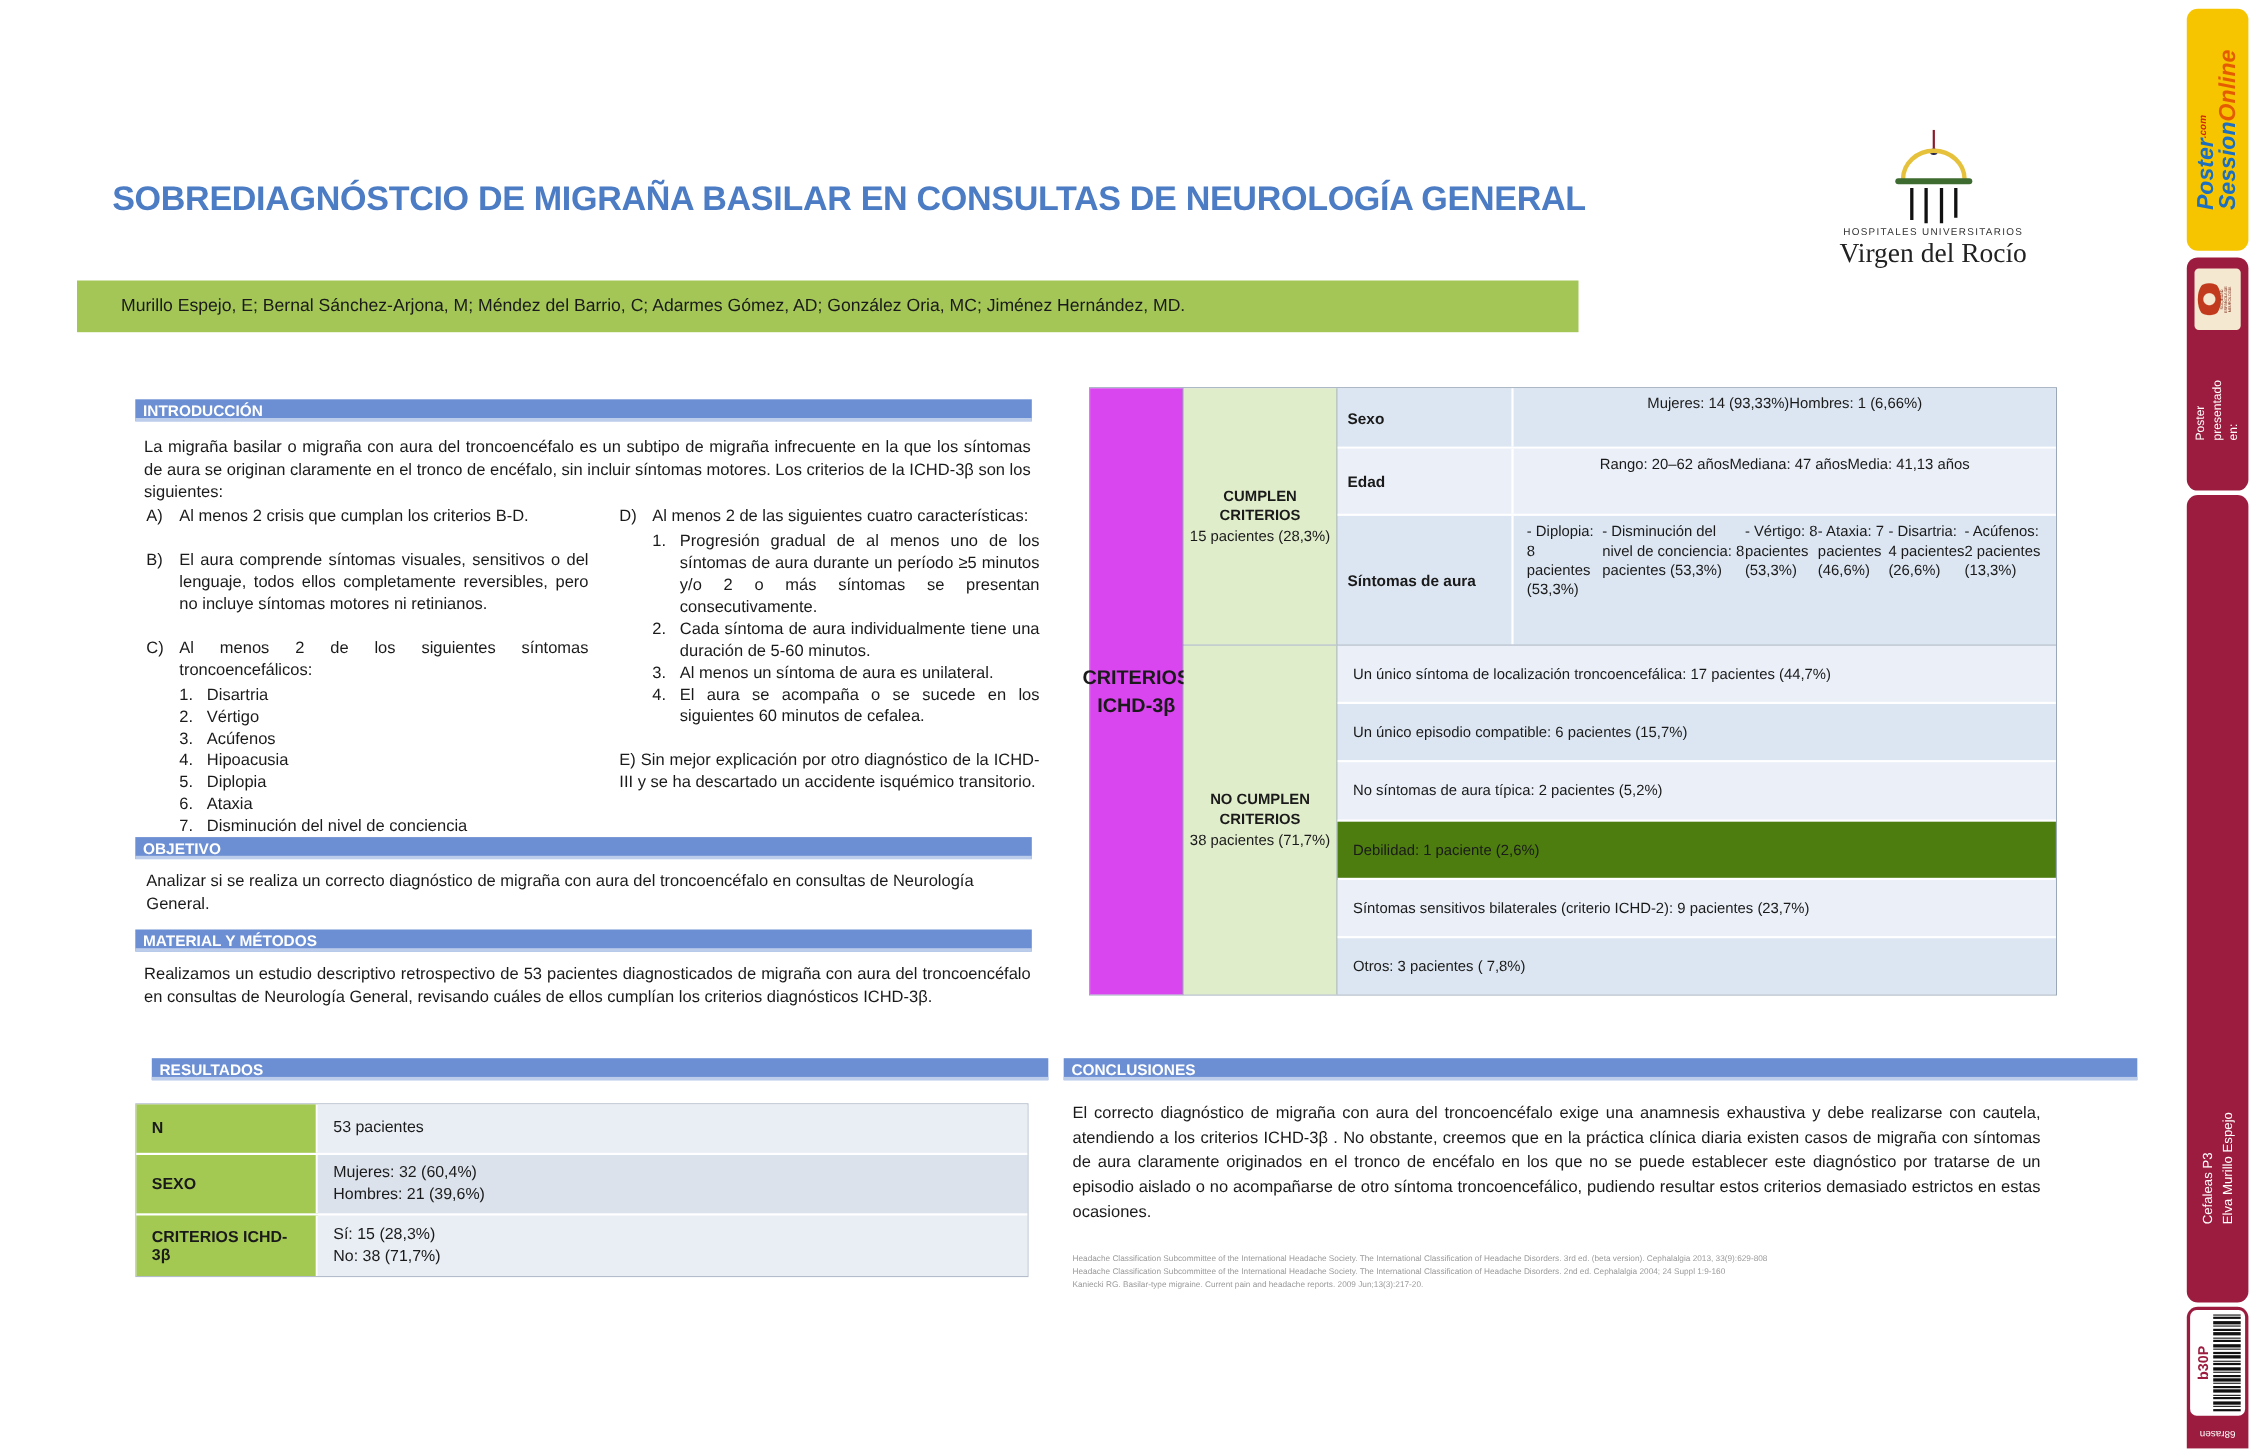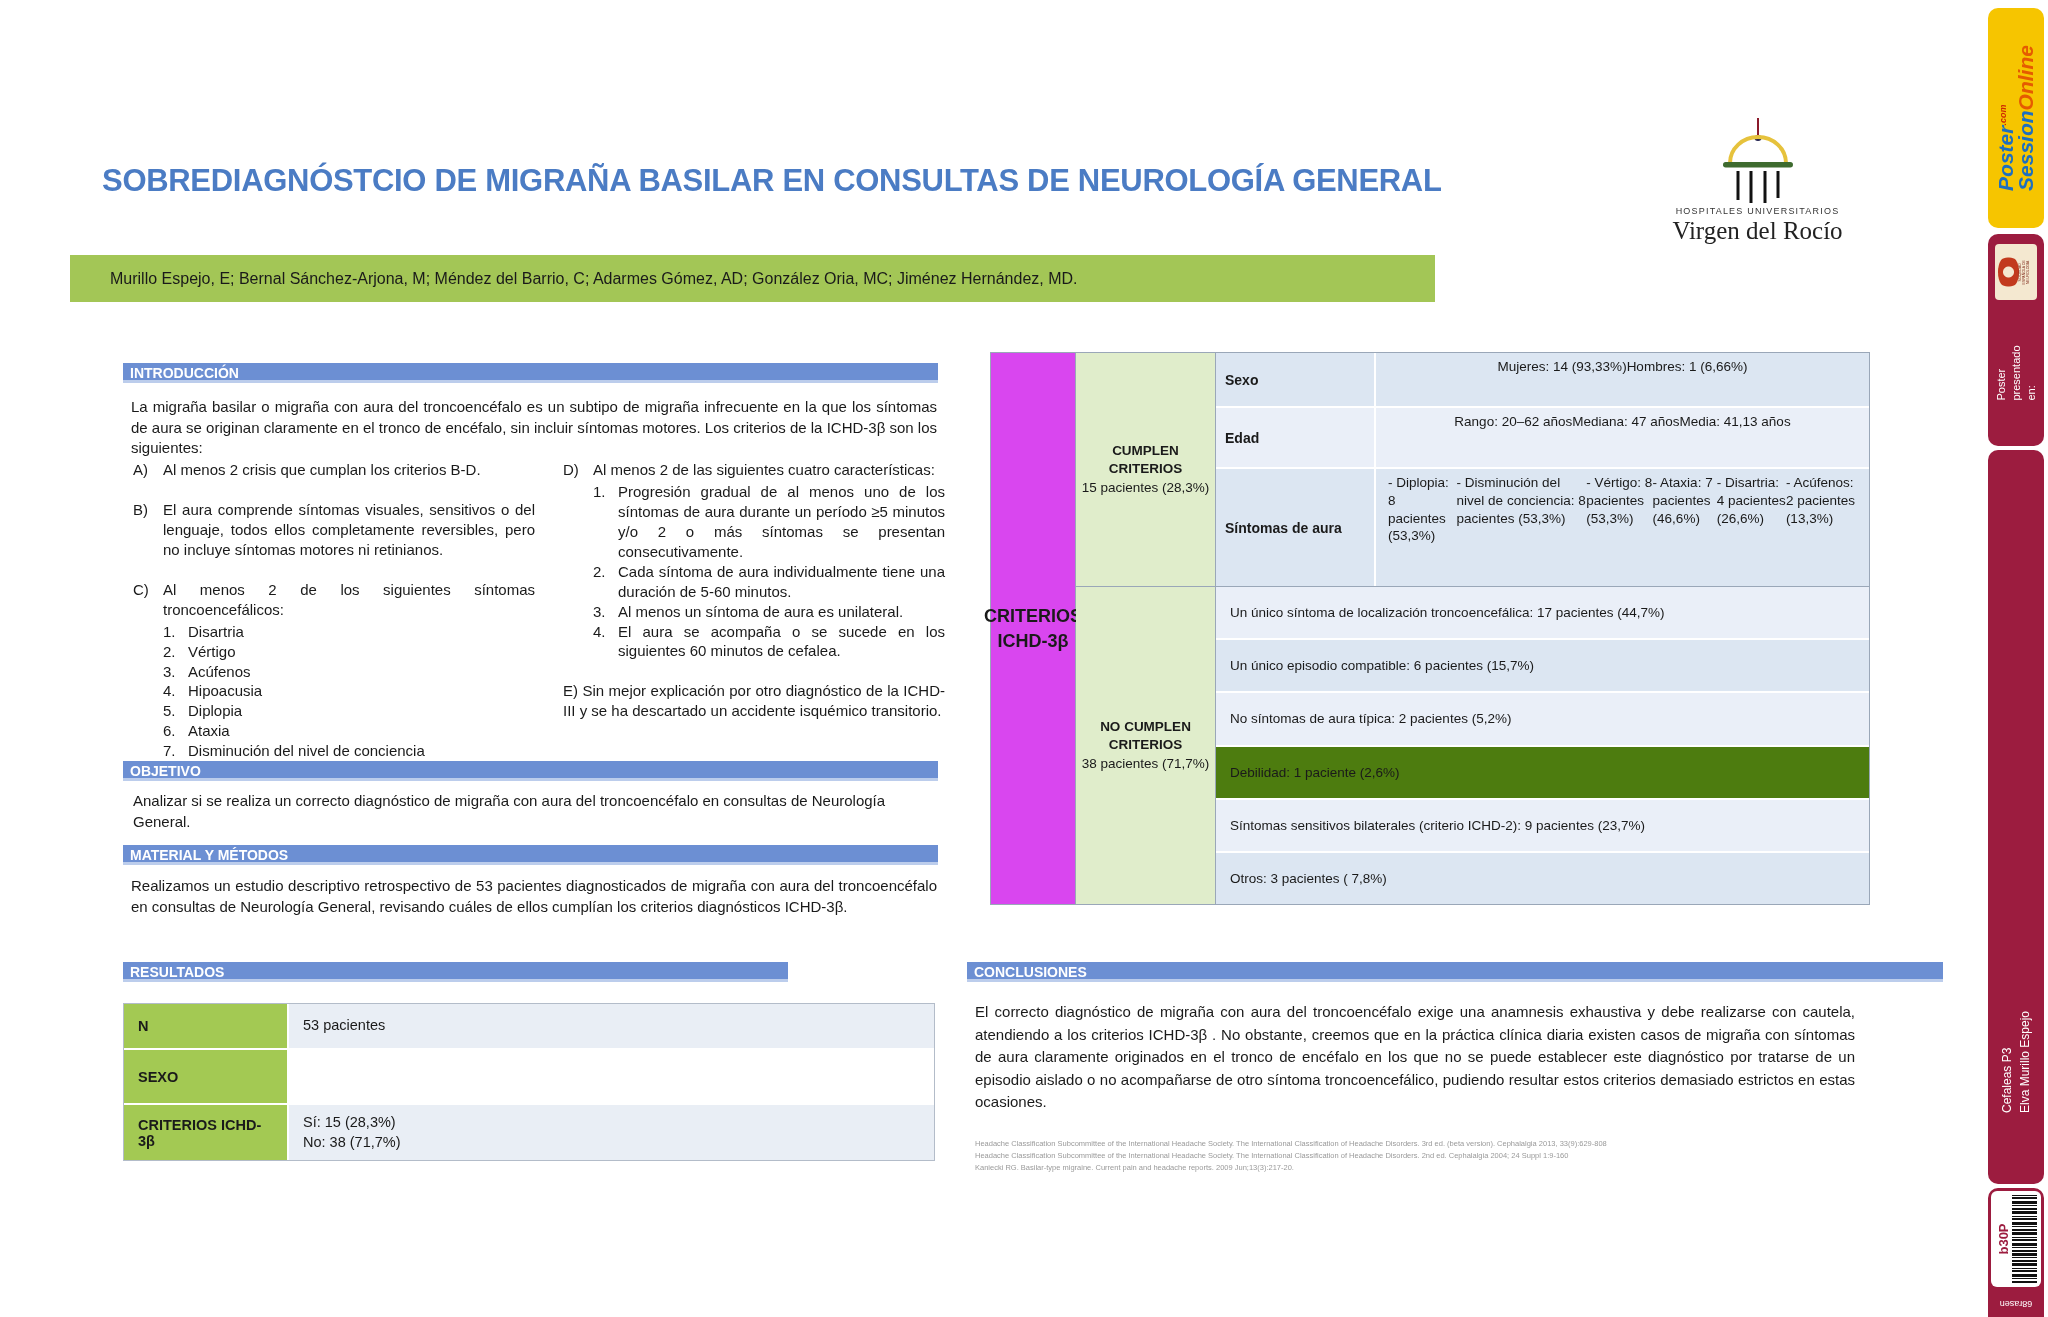--- a/index.html
+++ b/index.html
@@ -23,21 +23,21 @@
     font-size:16px; color:#1a1a1a;
   }
   
   .section-bar{
     position:absolute; height:20px; background:#6c8fd3; border-bottom:3px solid #bccdec;
     color:#fff; font-weight:bold; font-size:14px; line-height:20px; padding-left:7px;
   }
   #bar-intro{ left:123px; top:363px; width:815px; }
   #bar-objetivo{ left:123px; top:761px; width:815px; }
   #bar-material{ left:123px; top:845px; width:815px; }
-  #bar-resultados{ left:123px; top:962px; width:665px; }
+  #bar-resultados{ left:138px; top:962px; width:815px; }
   #bar-conclusiones{ left:967px; top:962px; width:976px; }
   
   .para{ position:absolute; font-size:15px; line-height:1.38; text-align:justify; }
   #intro-text{ left:131px; top:397px; width:806px; }
   #objetivo-text{ left:133px; top:791px; width:806px; text-align:left; }
   #material-text{ left:131px; top:876px; width:806px; }
   #conclusiones-text{ left:975px; top:1001px; width:880px; line-height:1.5; }
   
   .crit-cols{ position:absolute; left:133px; top:460px; width:812px; display:flex; }
   .crit-col{ font-size:15px; line-height:1.33; }
@@ -249,20 +249,24 @@
   </div>
   <div id="results-table">
       <div class="rt-row" style="height: 46px;">
         <div class="rt-label">N</div>
         <div class="rt-val" style="background: rgb(233, 238, 245);">
           <span class="val-line">53 pacientes</span>
         </div>
       </div>
       <div class="rt-row" style="height: 55px;">
         <div class="rt-label">SEXO</div>
+        <div class="rt-val" style="background: rgb(219, 226, 236);">
+          <span class="val-line">Mujeres: 32 (60,4%)</span>
+          <span class="val-line">Hombres: 21 (39,6%)</span>
+        </div>
       </div>
       <div class="rt-row" style="height: 55px;">
         <div class="rt-label">CRITERIOS ICHD-3β</div>
         <div class="rt-val" style="background: rgb(233, 238, 245);">
           <span class="val-line">Sí: 15 (28,3%)</span>
           <span class="val-line">No: 38 (71,7%)</span>
         </div>
       </div>
     </div>
 

